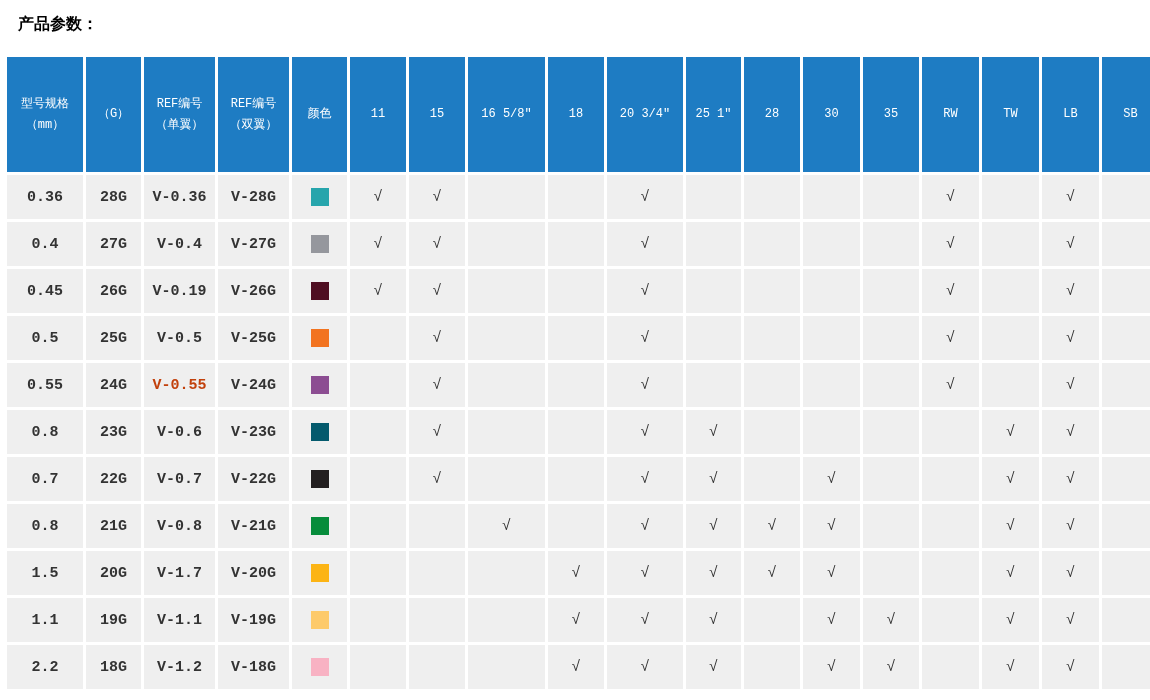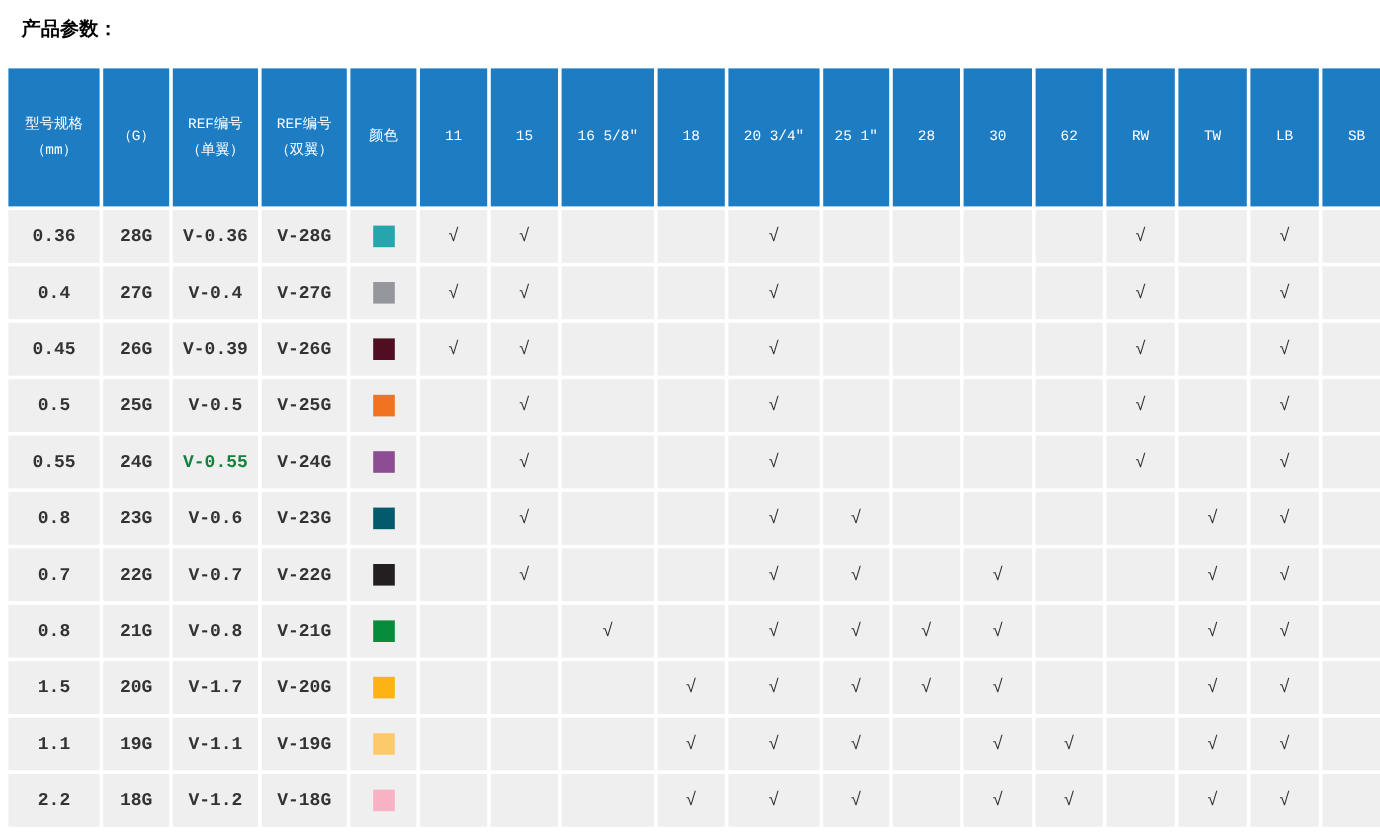--- a/index.html
+++ b/index.html
@@ -47,21 +47,21 @@
     font-weight: bold;
     color: #333333;
     overflow: hidden;
   }
   table.params tbody td.check {
     font-weight: normal;
     font-size: 15px;
     color: #333333;
   }
   table.params tbody td.hl {
-    color: #15803d;
+    color: #c2410c;
   }
   .swatch {
     width: 18px; height: 18px;
     margin: 0 auto;
   }
 </style>
 </head>
 <body>
 
 <div class="page-title">产品参数：</div>
@@ -98,21 +98,21 @@
 （双翼）</td>
         <td>颜色</td>
         <td>11</td>
         <td>15</td>
         <td>16 5/8″</td>
         <td>18</td>
         <td>20 3/4″</td>
         <td>25 1″</td>
         <td>28</td>
         <td>30</td>
-        <td>62</td>
+        <td>35</td>
         <td>RW</td>
         <td>TW</td>
         <td>LB</td>
         <td>SB</td>
       </tr>
   </thead>
   <tbody id="table-body">
       <tr>
         <td>0.36</td>
         <td>28G</td>
@@ -153,21 +153,21 @@
         <td class="check"></td>
         <td class="check"></td>
         <td class="check">√</td>
         <td class="check"></td>
         <td class="check">√</td>
         <td class="check"></td>
       </tr>
       <tr>
         <td>0.45</td>
         <td>26G</td>
-        <td>V-0.39</td>
+        <td>V-0.19</td>
         <td>V-26G</td>
         <td>
           <div class="swatch" style="background: rgb(79, 14, 34);"></div>
         </td>
         <td class="check">√</td>
         <td class="check">√</td>
         <td class="check"></td>
         <td class="check"></td>
         <td class="check">√</td>
         <td class="check"></td>

